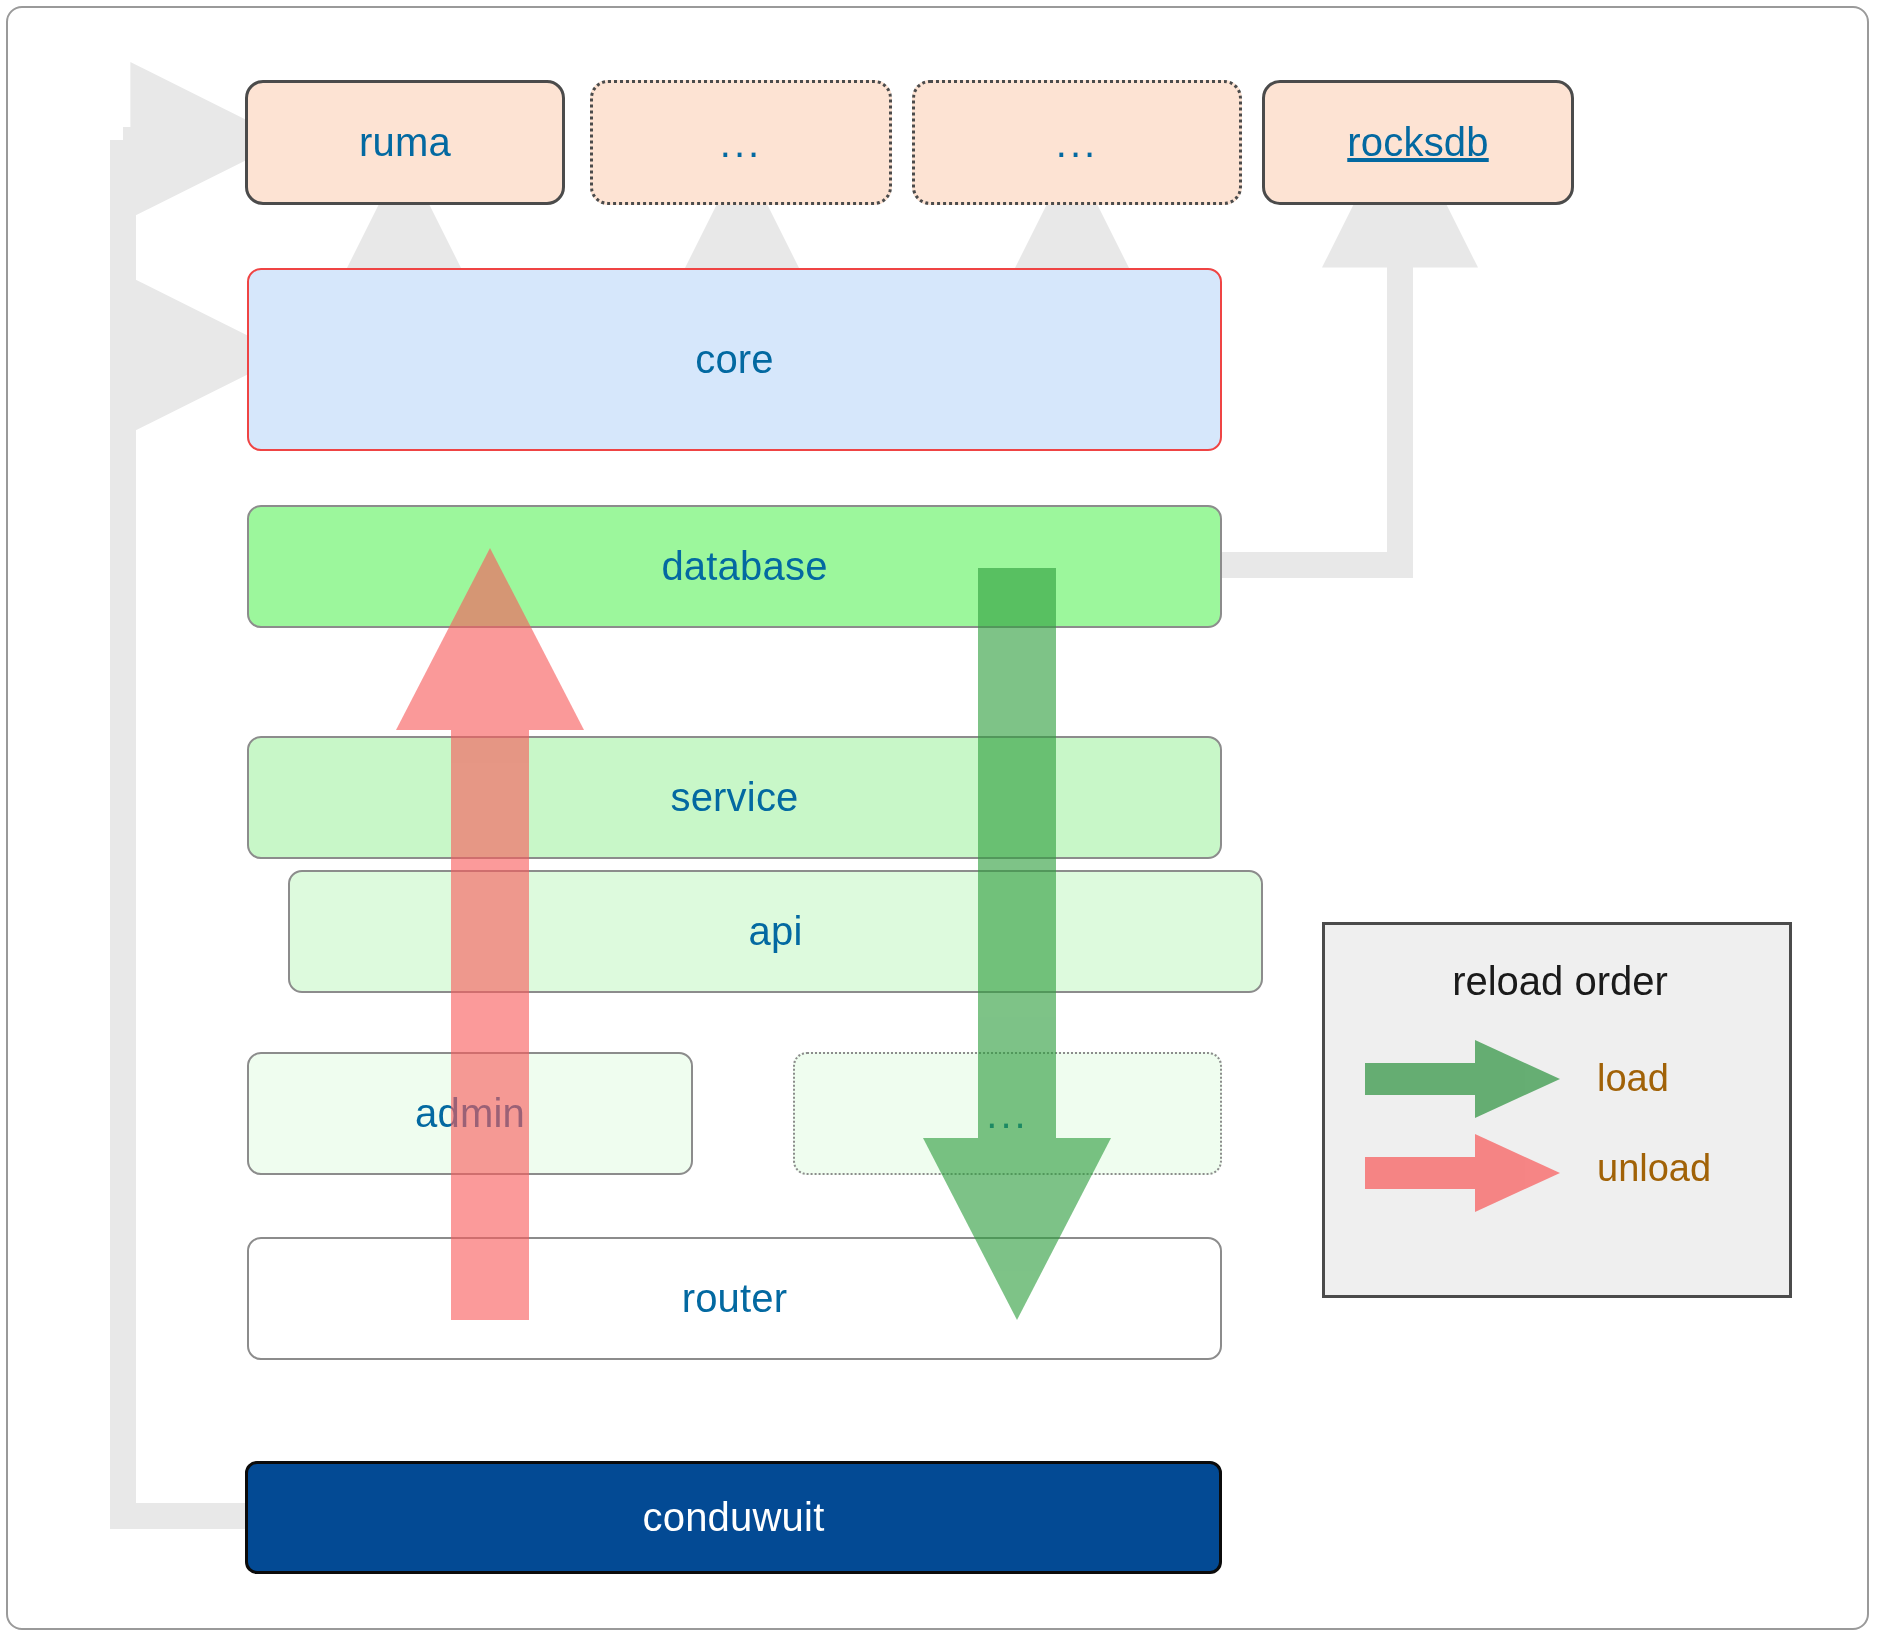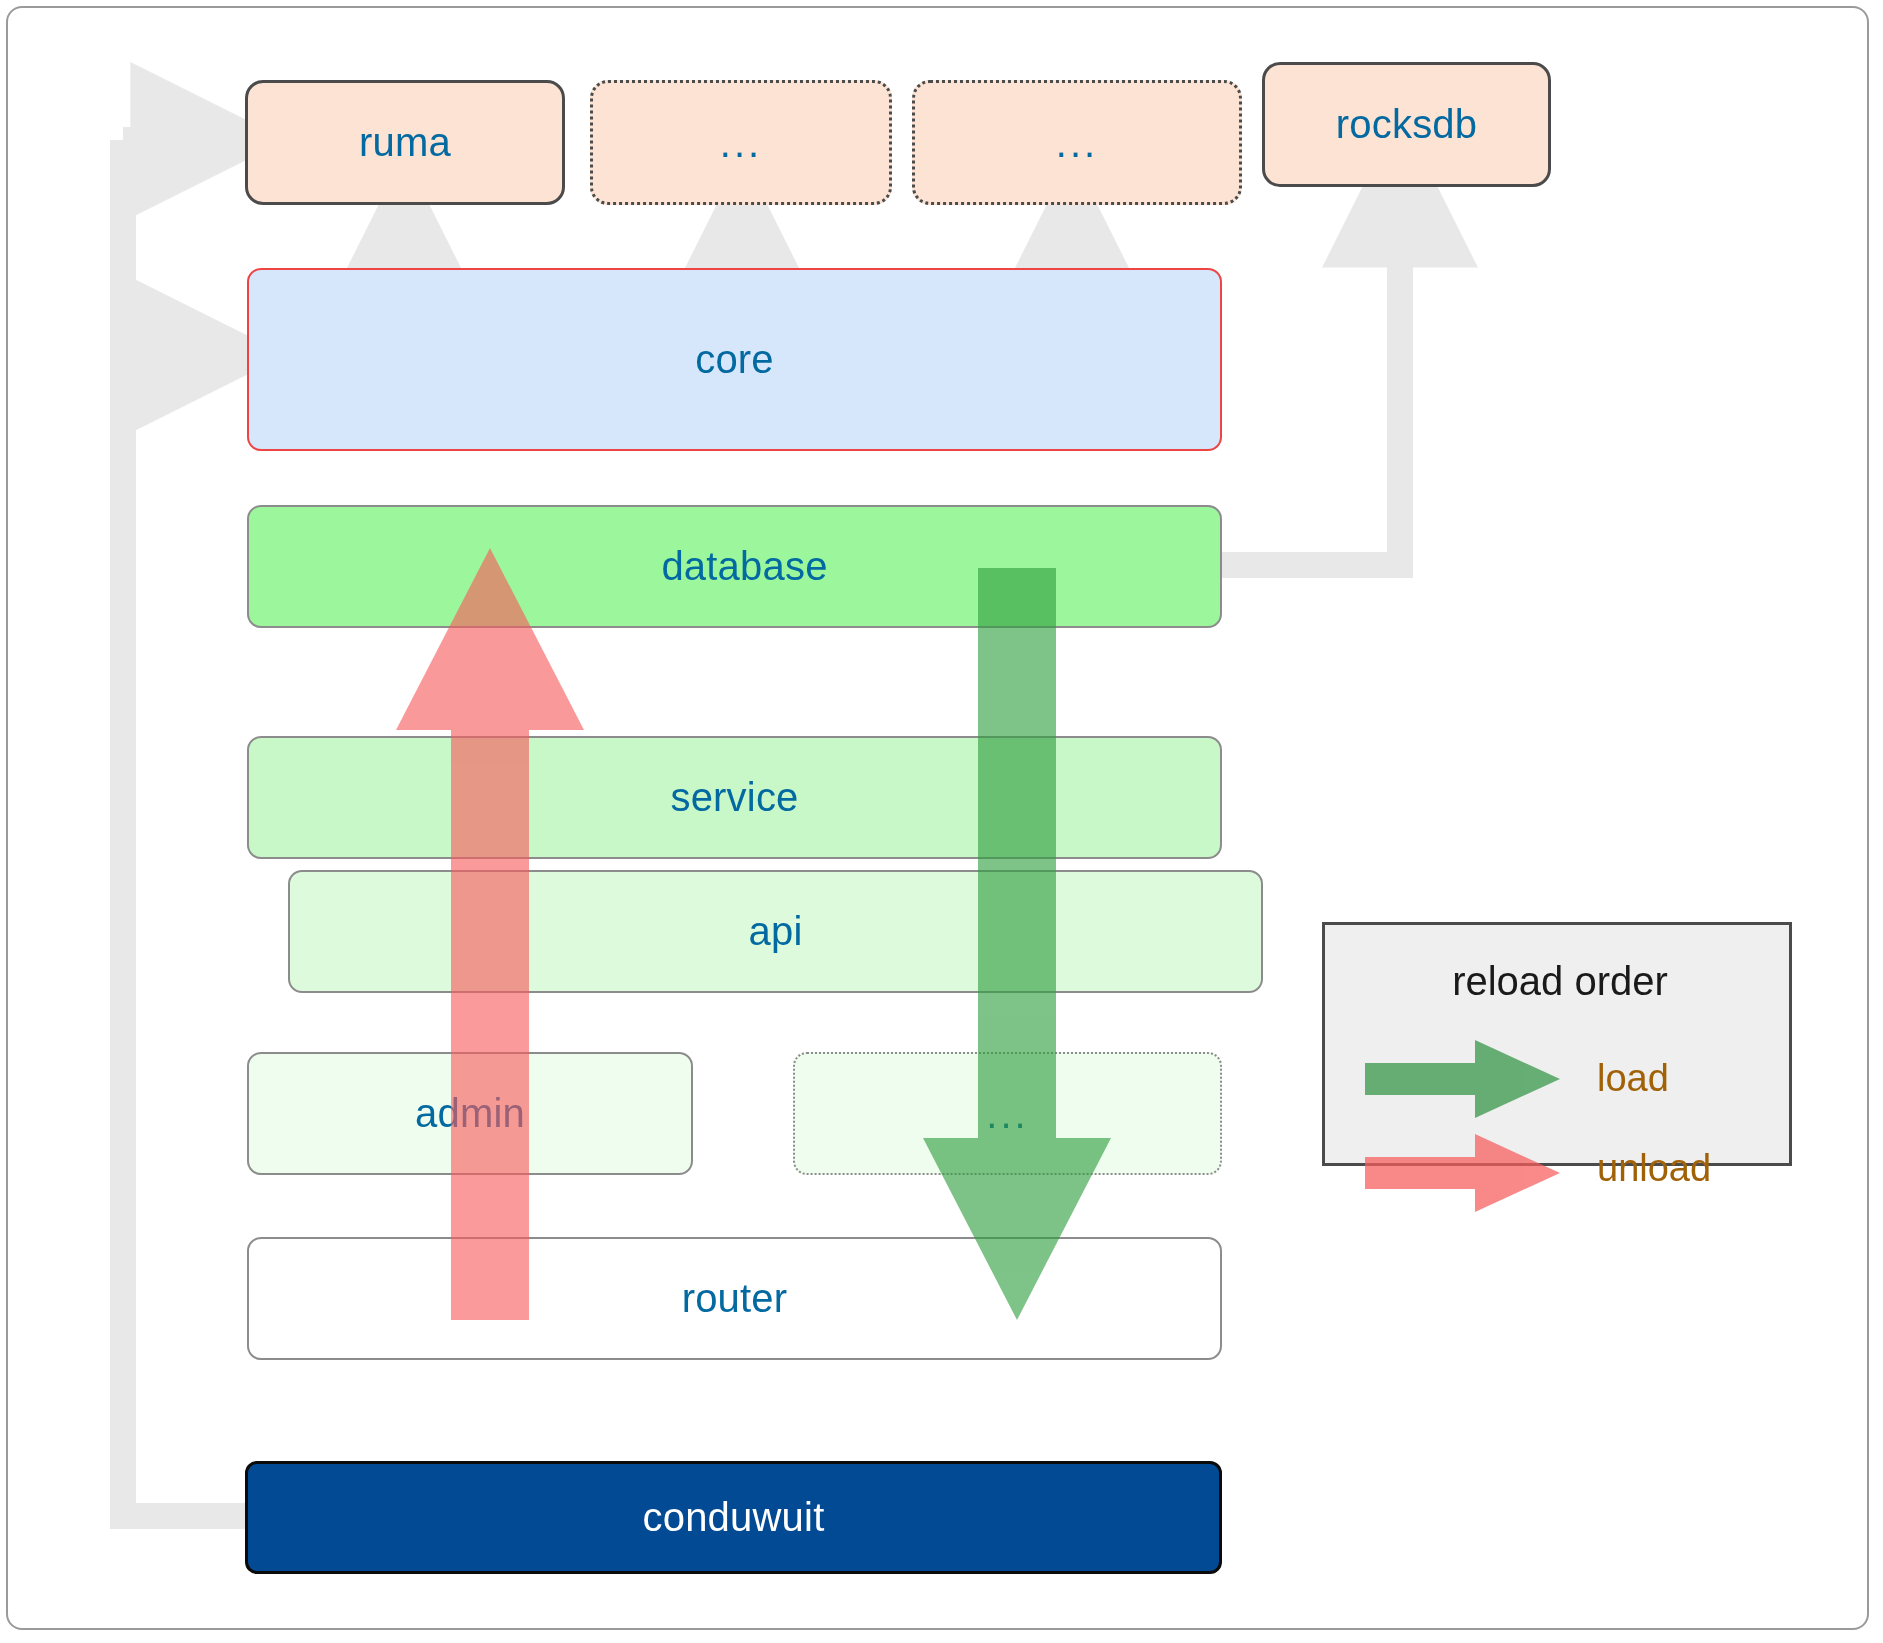--- a/index.html
+++ b/index.html
@@ -75,21 +75,21 @@
   .ellipsis {
     font-size: 40px;
     letter-spacing: 3px;
     line-height: 0.4;
   }
   #legend {
     position: absolute;
     left: 1322px;
     top: 922px;
     width: 470px;
-    height: 244px;
+    height: 376px;
     box-sizing: border-box;
     background: #efefef;
     border: 3px solid #4b4b4b;
   }
   #legend-title {
     position: absolute;
     left: 0;
     top: 34px;
     width: 470px;
     text-align: center;
@@ -137,21 +137,21 @@
   </div>
 
   <div class="node dep-dotted" style="left:590px; top:80px; width:302px; height:125px;">
     <span class="ellipsis">...</span>
   </div>
 
   <div class="node dep-dotted" style="left:912px; top:80px; width:330px; height:125px;">
     <span class="ellipsis">...</span>
   </div>
 
-  <div class="node dep" style="left:1262px; top:62px; width:289px; height:125px;">
+  <div class="node dep" style="left:1262px; top:80px; width:312px; height:125px;text-decoration:underline;">
     <span>rocksdb</span>
   </div>
 
   <div class="node core" style="left:247px; top:268px; width:975px; height:183px;">
     <span>core</span>
   </div>
 
   <div class="node layer-box" style="left:247px; top:505px; width:975px; height:123px; background:#9cf79c;padding-left:20px;">
     <span>database</span>
   </div>

